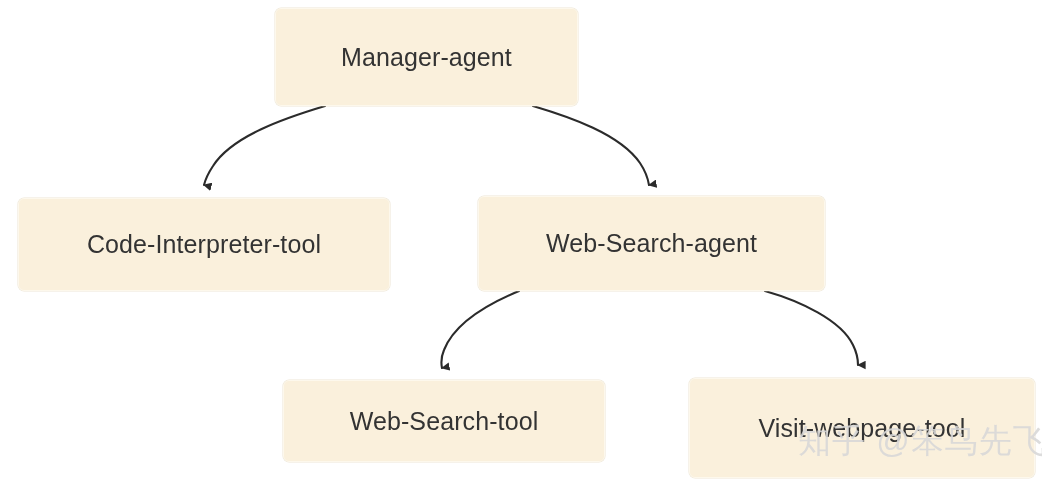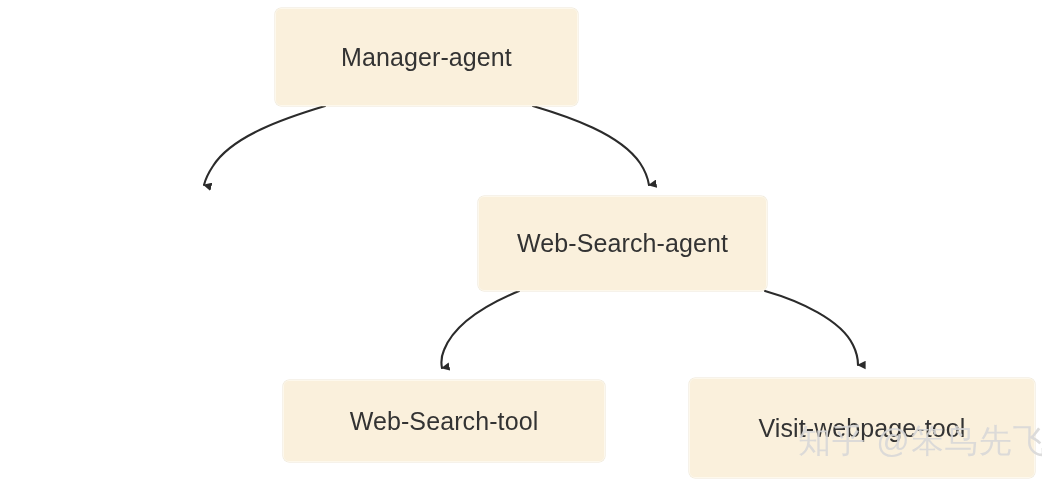--- a/index.html
+++ b/index.html
@@ -48,21 +48,21 @@
     white-space: nowrap;
     line-height: 1;
   }
   #node-manager-agent {
     left: 275px; top: 8px; width: 303px; height: 98px;
   }
   #node-code-interpreter-tool {
     left: 18px; top: 198px; width: 372px; height: 93px;
   }
   #node-web-search-agent {
-    left: 478px; top: 196px; width: 289px; height: 95px;
+    left: 478px; top: 196px; width: 347px; height: 95px;
   }
   #node-web-search-tool {
     left: 283px; top: 380px; width: 322px; height: 82px;
   }
   #node-visit-webpage-tool {
     left: 689px; top: 378px; width: 346px; height: 100px;
   }
   .watermark {
     position: absolute;
     left: 798px;
@@ -102,20 +102,23 @@
 
     <g>
       <path d="M 765 291 C 800 301 841 320 853 345 C 857 353 858 360 858 365" fill="none" stroke="#2b2b2b" stroke-width="2.1" stroke-linecap="round" marker-end="url(#arrowhead)"></path>
     </g>
   </svg>
 
   <div class="node" id="node-manager-agent">
     <span class="node-label">Manager-agent</span>
   </div>
 
+  <div class="node" id="node-code-interpreter-tool">
+    <span class="node-label">Code-Interpreter-tool</span>
+  </div>
 
   <div class="node" id="node-web-search-agent">
     <span class="node-label">Web-Search-agent</span>
   </div>
 
   <div class="node" id="node-web-search-tool">
     <span class="node-label">Web-Search-tool</span>
   </div>
 
   <div class="node" id="node-visit-webpage-tool">

